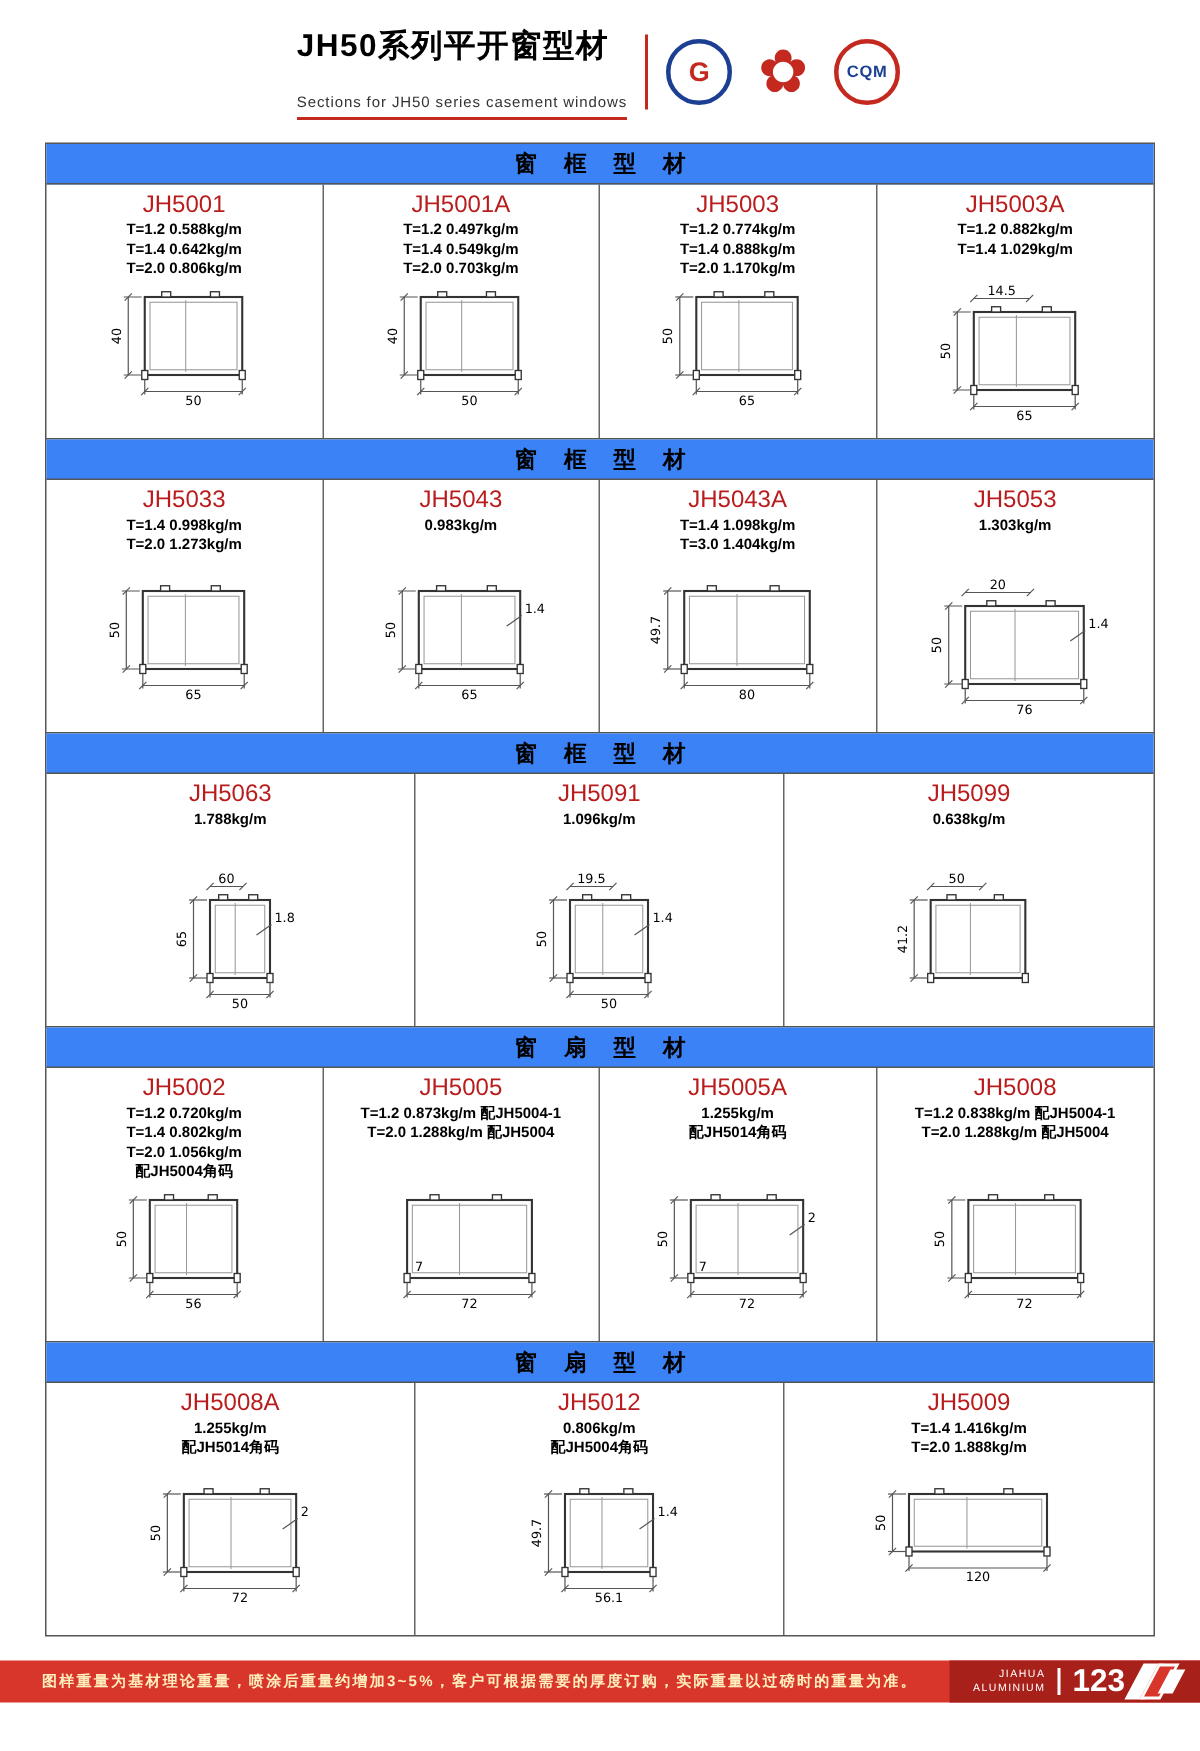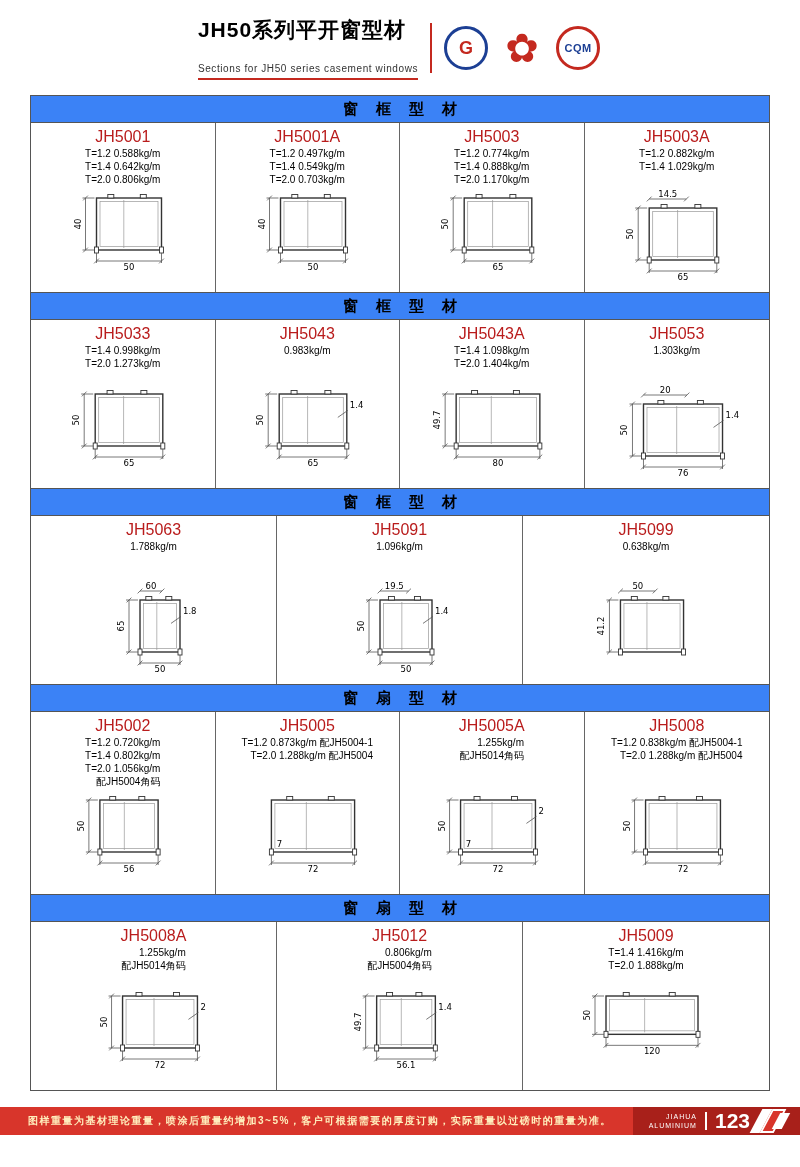--- a/index.html
+++ b/index.html
@@ -23,21 +23,21 @@
 
   
   .sections{margin-top:16px;}
   .profile-section{border:1px solid #555;margin-top:-1px;background:#fff;}
   .section-band{background:#3b82f6;border-bottom:1px solid #555;height:26px;display:flex;align-items:center;justify-content:center;}
   .section-band-title{font-size:15px;font-weight:700;letter-spacing:18px;text-indent:18px;color:#000;}
   .cell-row{display:grid;min-height:168px;}
   .cell{border-right:1px solid #666;padding:5px 4px 2px;display:flex;flex-direction:column;align-items:center;min-width:0;}
   .cell:last-child{border-right:none;}
   .model{font-size:16px;color:#b91c1c;margin-bottom:1px;}
-  .specs{display:inline-block;text-align:right;}
+  .specs{display:inline-block;text-align:center;font-weight:bold;}
   .spec-line{font-size:10px;line-height:13px;color:#000;white-space:nowrap;}
   svg.drawing{margin-top:auto;display:block;}
 
   
   .p-outer{fill:#fff;stroke:#333;stroke-width:1.4;}
   .p-outer2{fill:#fff;stroke:#333;stroke-width:0.9;}
   .p-inner{fill:none;stroke:#999;stroke-width:0.7;}
   .dim{stroke:#555;stroke-width:0.8;}
   .dim-text{font-size:8.5px;fill:#000;font-family:"DejaVu Sans",sans-serif;}
 
@@ -264,21 +264,21 @@
               <line x1="125.4" y1="77.4" x2="130.20000000000002" y2="72.6" class="dim"></line>
               <text x="94" y="84" class="dim-text" text-anchor="middle">65</text>
               <line x1="118.80000000000001" y1="35.400000000000006" x2="128.8" y2="28.400000000000006" class="dim"></line>
               <text x="130.8" y="26.400000000000006" class="dim-text" text-anchor="start">1.4</text>
             </svg>
           </div>
           <div class="cell">
             <div class="model">JH5043A</div>
             <div class="specs">
               <div class="spec-line">T=1.4  1.098kg/m</div>
-              <div class="spec-line">T=2.0  1.404kg/m</div>
+              <div class="spec-line">T=3.0  1.404kg/m</div>
             </div>
             <svg width="176" height="104" viewBox="0 0 176 104" class="drawing">
               <rect x="52.14889336016097" y="12" width="83.70221327967806" height="52" class="p-outer"></rect>
               <rect x="55.64889336016097" y="15.5" width="76.70221327967806" height="45" class="p-inner"></rect>
               <line x1="87.30382293762575" y1="14" x2="87.30382293762575" y2="62" class="p-inner"></line>
               <rect x="67.56338028169014" y="8.5" width="6" height="3.5" class="p-outer2"></rect>
               <rect x="109.41448692152917" y="8.5" width="6" height="3.5" class="p-outer2"></rect>
               <rect x="50.14889336016097" y="61" width="4" height="6" class="p-outer2"></rect>
               <rect x="133.85110663983903" y="61" width="4" height="6" class="p-outer2"></rect>
               <line x1="41.14889336016097" y1="12" x2="41.14889336016097" y2="64" class="dim"></line>

